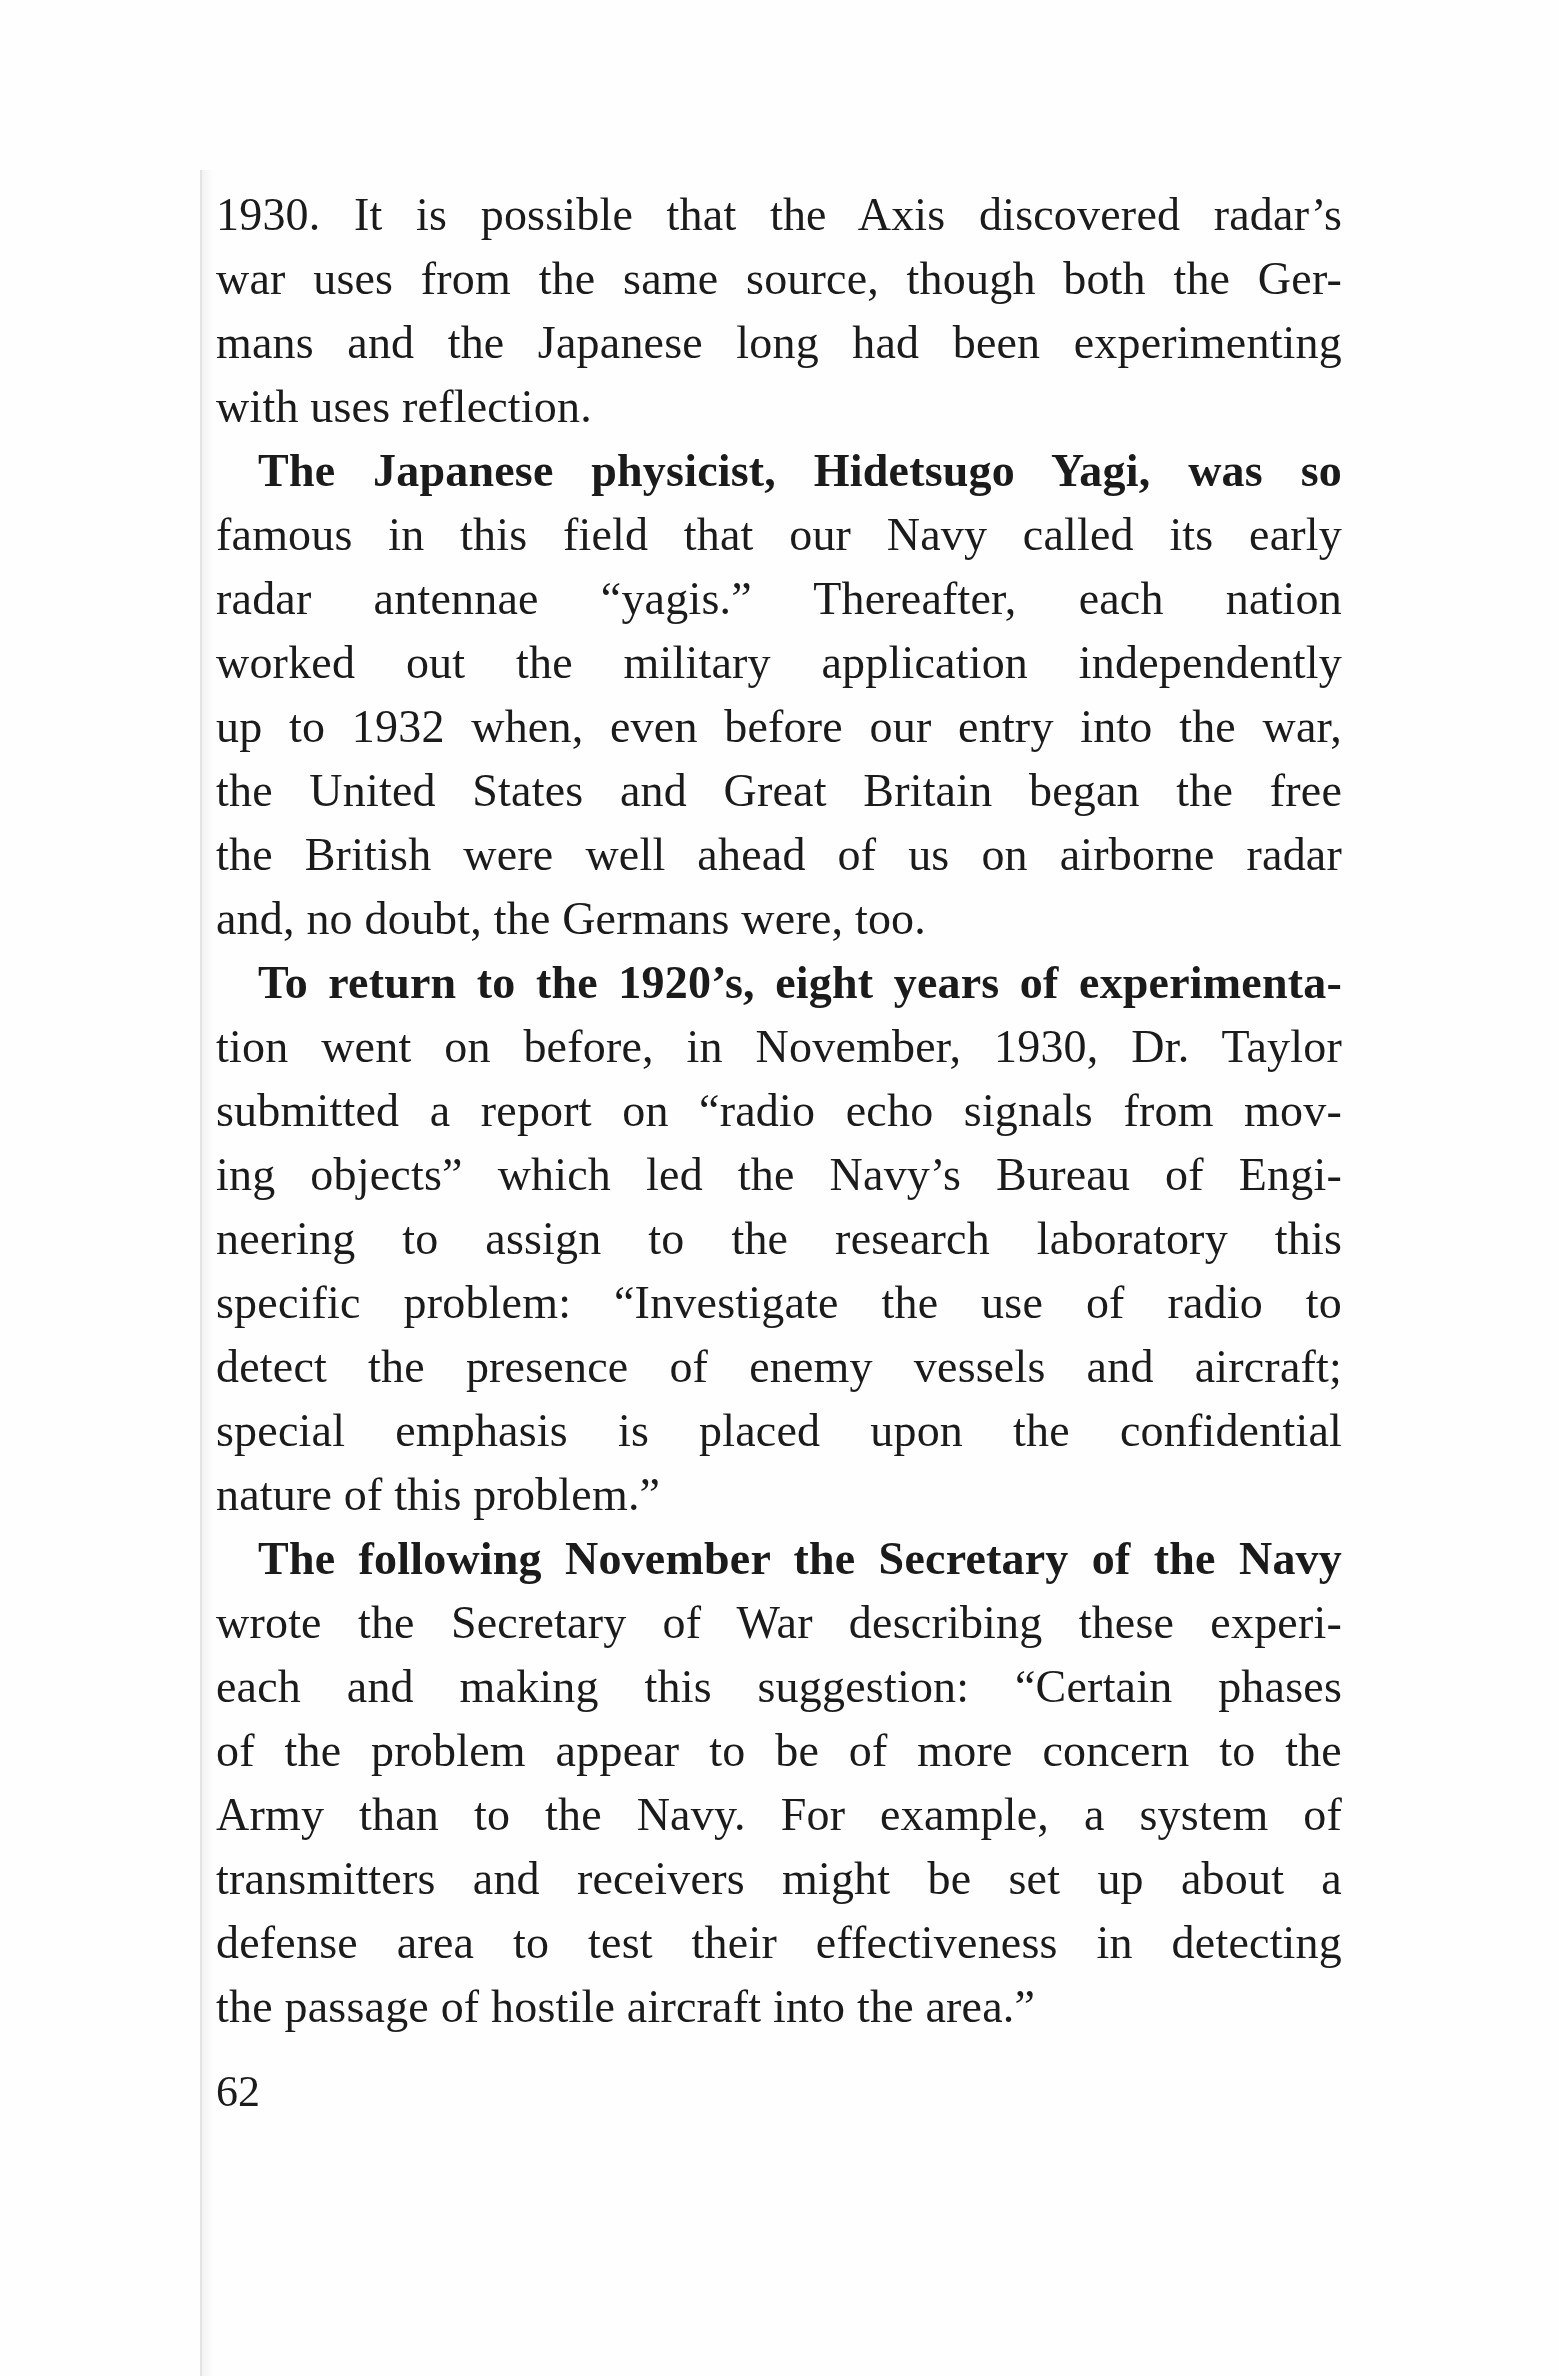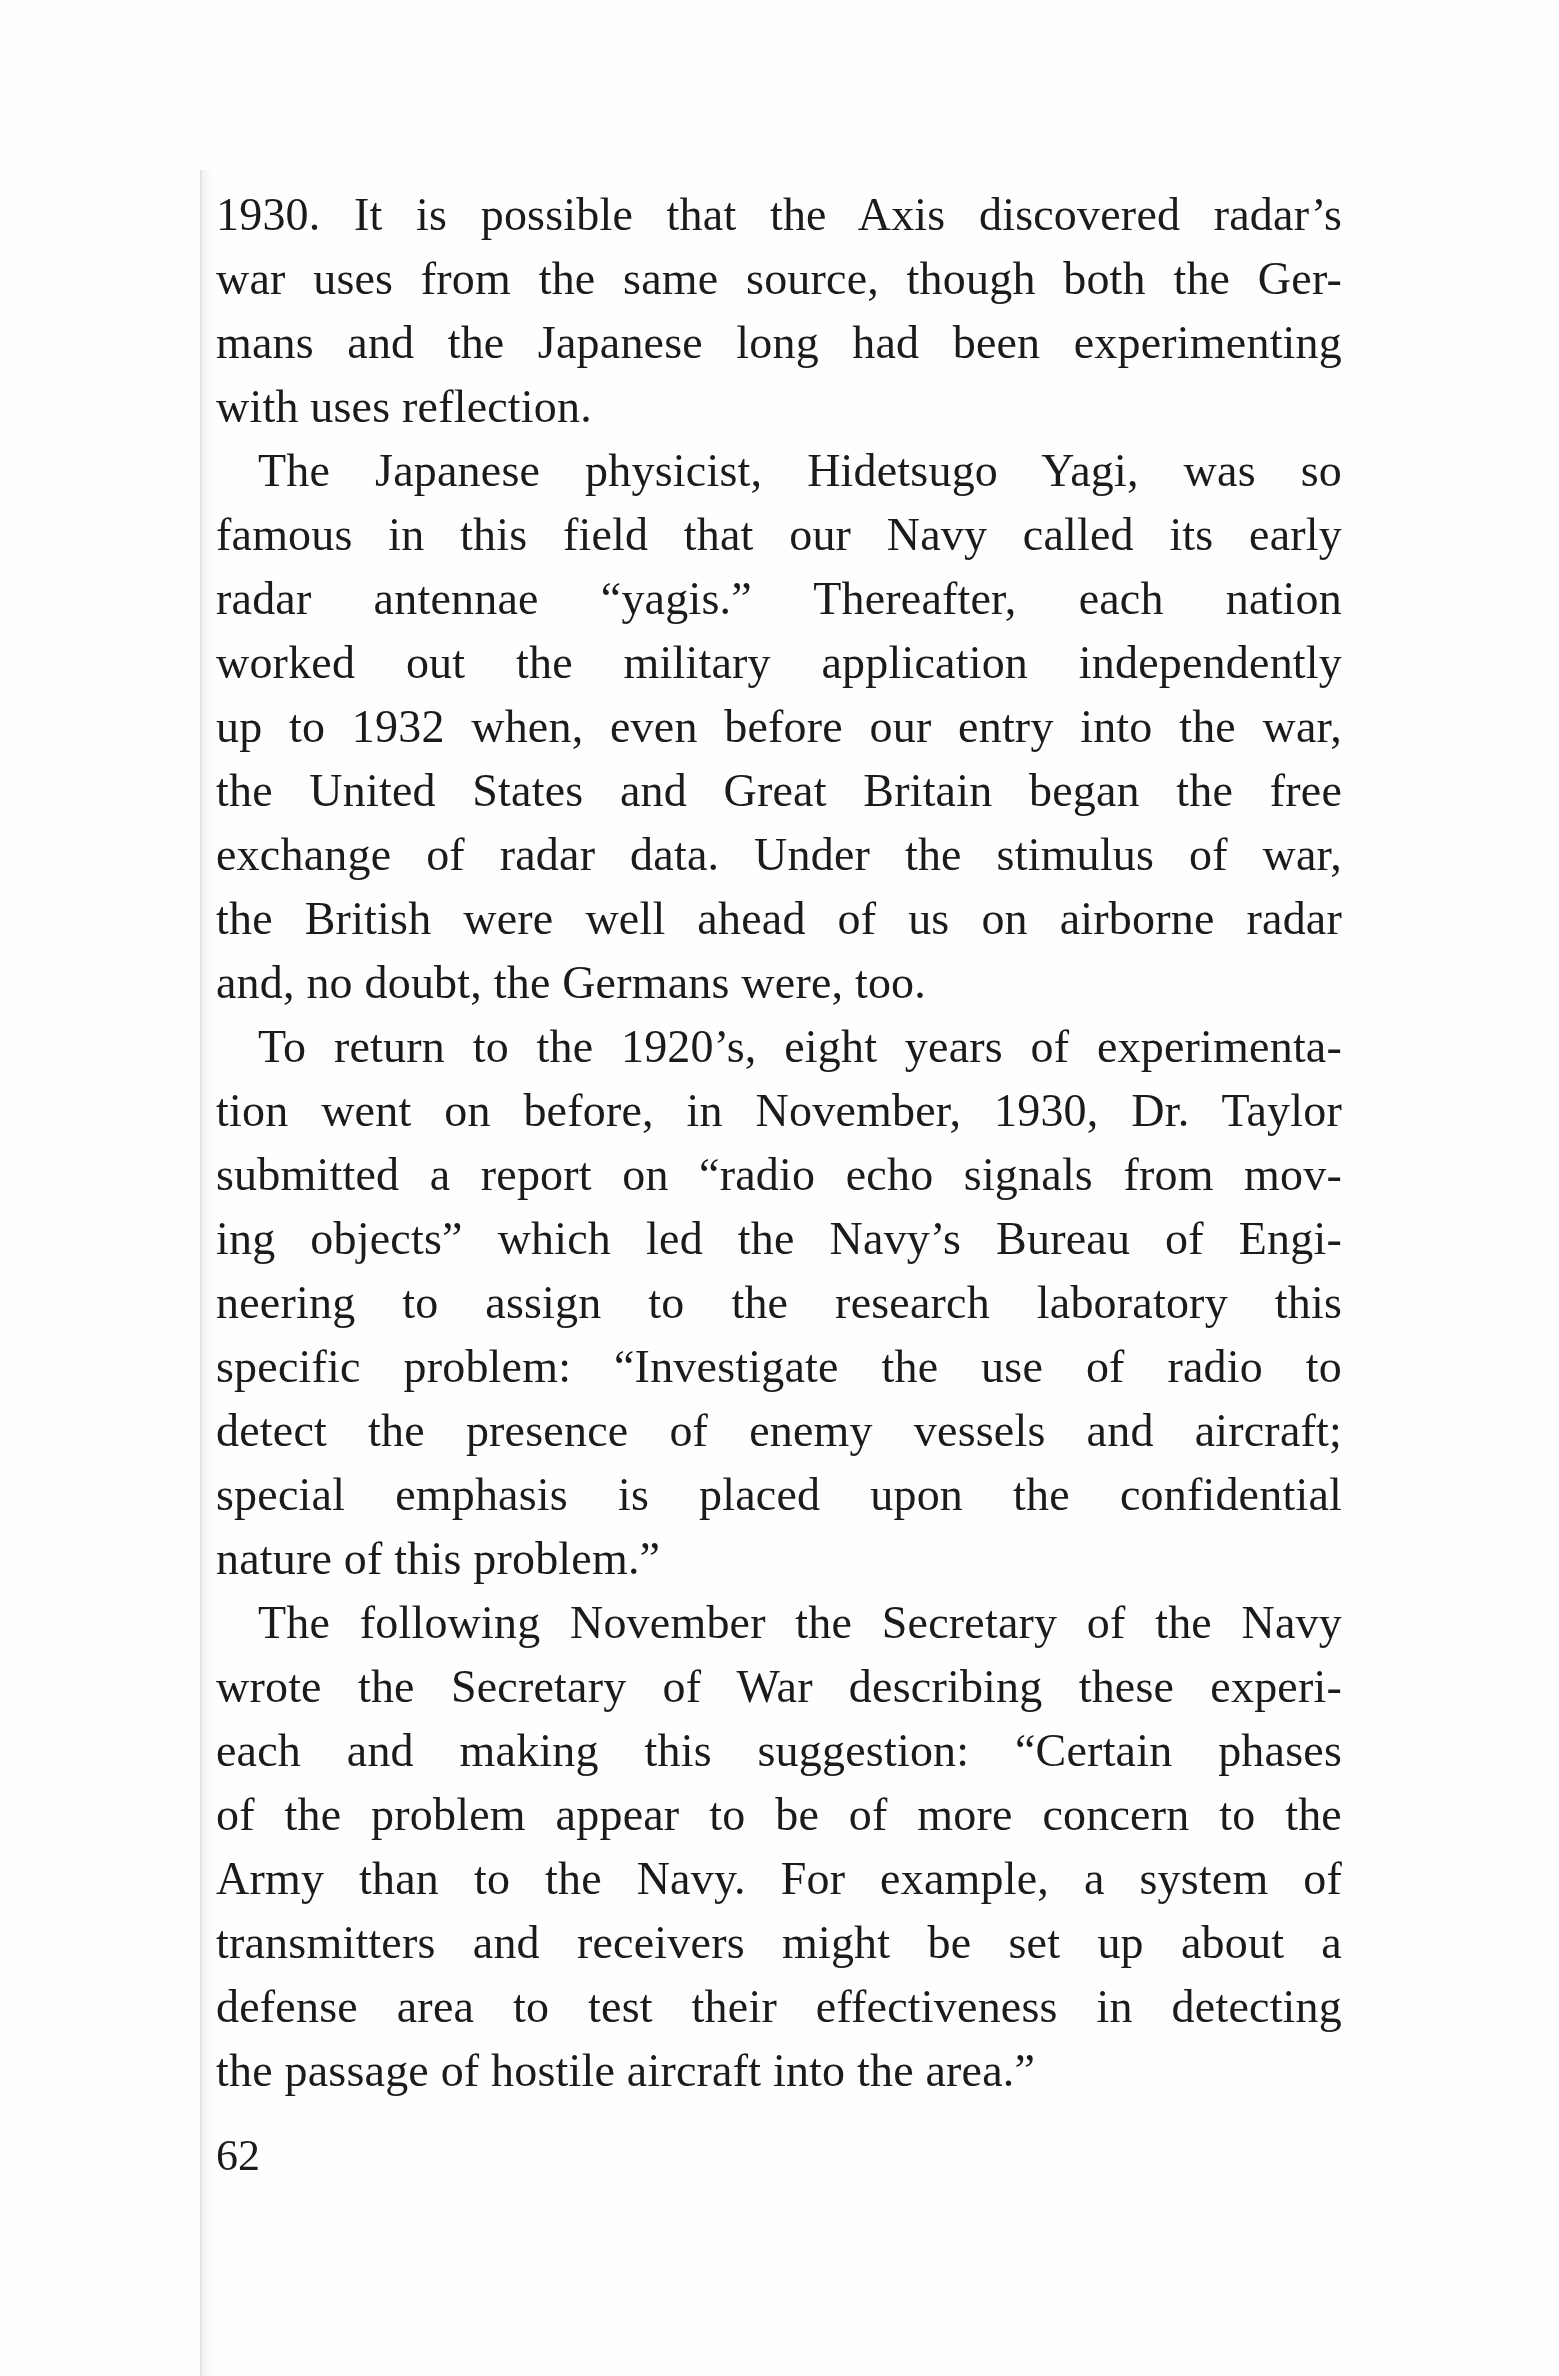--- a/index.html
+++ b/index.html
@@ -39,20 +39,21 @@
     line-height: 64px;
     text-align: justify;
     text-align-last: justify;
     letter-spacing: 0.2px;
   }
   .line.end {
     text-align-last: left;
   }
   .line.indent {
     text-indent: 42px;
+    font-weight: bold;
   }
   .page-number {
     margin-top: 28px;
     font-size: 44px;
     line-height: 50px;
     font-weight: normal;
   }
 </style>
 </head>
 <body>
@@ -64,21 +65,20 @@
     <p class="line">1930. It is possible that the Axis discovered radar’s</p>
     <p class="line">war uses from the same source, though both the Ger-</p>
     <p class="line">mans and the Japanese long had been experimenting</p>
     <p class="line end">with uses reflection.</p>
     <p class="line indent">The Japanese physicist, Hidetsugo Yagi, was so</p>
     <p class="line">famous in this field that our Navy called its early</p>
     <p class="line">radar antennae “yagis.” Thereafter, each nation</p>
     <p class="line">worked out the military application independently</p>
     <p class="line">up to 1932 when, even before our entry into the war,</p>
     <p class="line">the United States and Great Britain began the free</p>
-    <p class="line">exchange of radar data. Under the stimulus of war,</p>
     <p class="line">the British were well ahead of us on airborne radar</p>
     <p class="line end">and, no doubt, the Germans were, too.</p>
     <p class="line indent">To return to the 1920’s, eight years of experimenta-</p>
     <p class="line">tion went on before, in November, 1930, Dr. Taylor</p>
     <p class="line">submitted a report on “radio echo signals from mov-</p>
     <p class="line">ing objects” which led the Navy’s Bureau of Engi-</p>
     <p class="line">neering to assign to the research laboratory this</p>
     <p class="line">specific problem: “Investigate the use of radio to</p>
     <p class="line">detect the presence of enemy vessels and aircraft;</p>
     <p class="line">special emphasis is placed upon the confidential</p>

